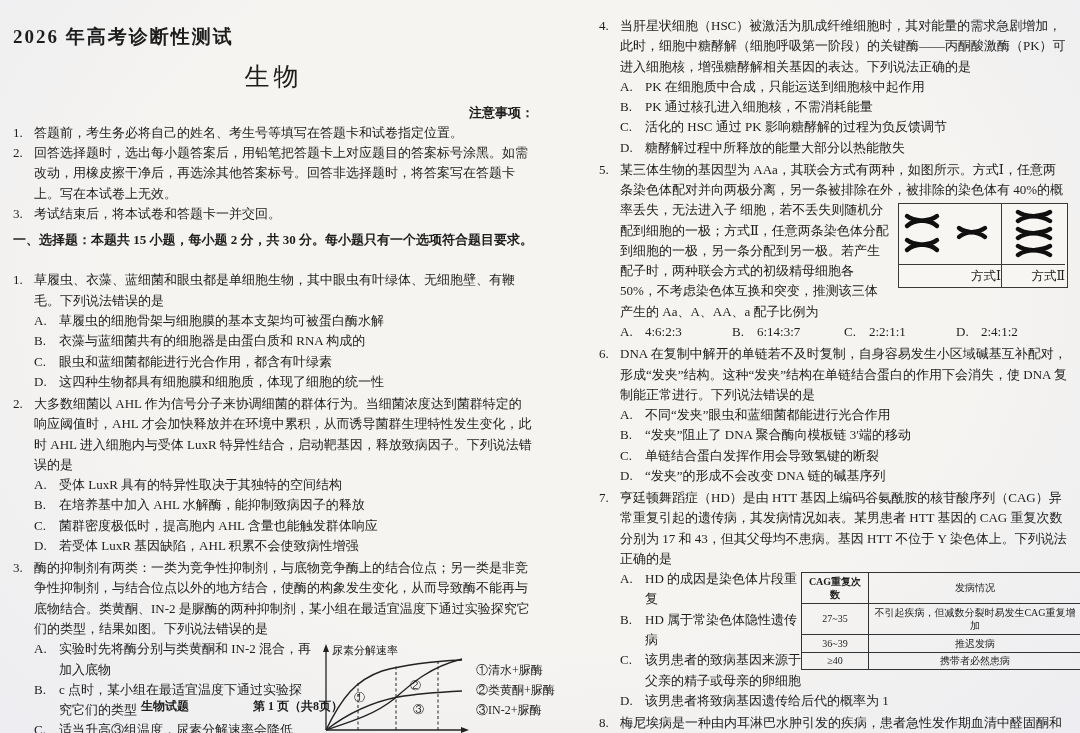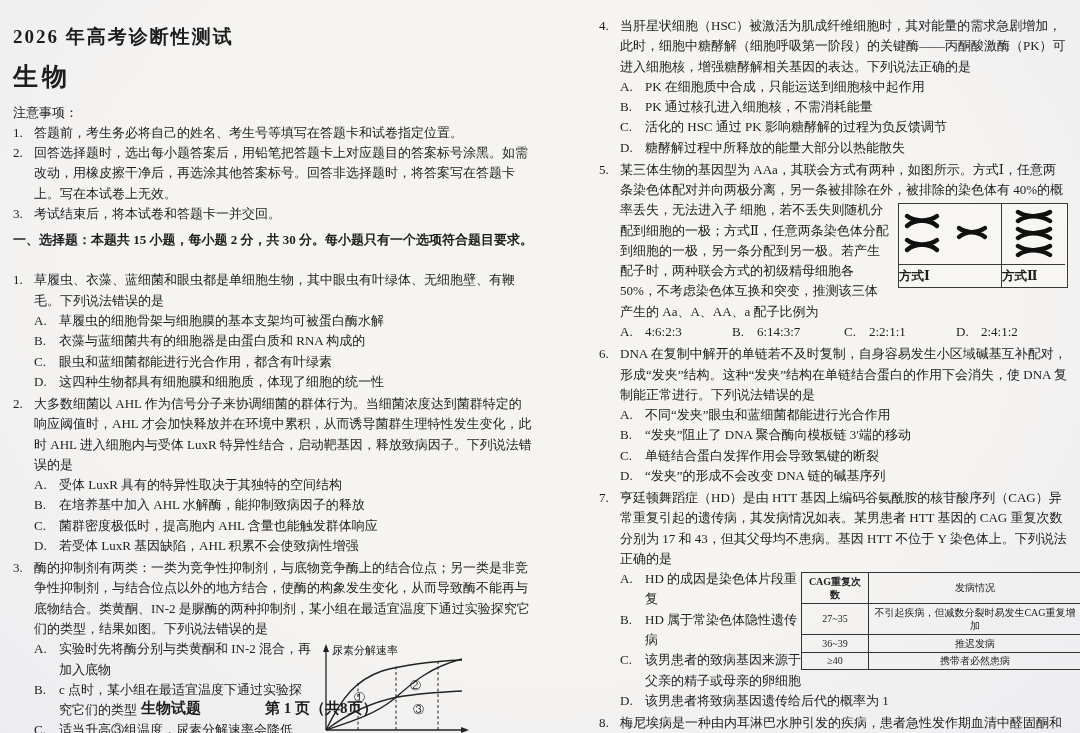--- a/index.html
+++ b/index.html
@@ -7,22 +7,22 @@
     position:relative;width:1080px;height:733px;overflow:hidden;
     background:radial-gradient(ellipse at 50% 40%, #f5f4f1 55%, #edecf0 100%);
     font-family:"Liberation Serif","DejaVu Serif",serif;
     color:#1d1d1d;font-size:13px;line-height:1.56;
   }
   .col{position:absolute;top:0;}
   .col-left{left:13px;width:521px;top:22px;}
   .col-right{left:599px;width:469px;top:14px;}
 
   .title{font-size:19px;font-weight:bold;letter-spacing:2px;}
-  .subject{font-size:25px;font-weight:bold;margin:5px 0 7px;letter-spacing:4px;}
-  .notice-heading{font-weight:normal;}
+  .subject{text-align:center;font-size:25px;font-weight:normal;margin:5px 0 7px;letter-spacing:4px;}
+  .notice-heading{font-weight:bold;text-align:right;}
   .nitem{display:flex;}
   .nnum{flex:none;width:21px;}
   .ntext{flex:1;}
   .section-heading{font-weight:bold;margin-top:6px;margin-bottom:20px;}
 
   .q{display:flex;margin-top:2px;}
   .qnum{flex:none;width:21px;}
   .qbody{flex:1;min-width:0;}
   .opt{display:flex;}
   .ol{flex:none;width:25px;}
@@ -40,35 +40,35 @@
   .leg{font-size:12px;line-height:1.65;margin-top:20px;margin-left:2px;white-space:nowrap;}
 
   
   .fig5{
     display:grid;grid-template-columns:103px 63px;
     float:right;width:168px;margin:3px 0 3px 9px;
     border:1.5px solid #3a3a3a;background:#f7f6f3;
   }
   .f5cell{display:flex;align-items:center;justify-content:center;height:60px;}
   .f5l{border-right:1.5px solid #3a3a3a;}
-  .f5lab{border-top:1.5px solid #3a3a3a;text-align:left;font-size:12.5px;height:22px;line-height:22px;font-weight:bold;}
+  .f5lab{border-top:1.5px solid #3a3a3a;text-align:right;font-size:12.5px;height:22px;line-height:22px;}
   .chr{stroke:#101010;stroke-width:4.4;stroke-linecap:round;fill:none;}
 
   
   .q7-flex{display:flex;}
   .q7-opts{flex:none;width:181px;}
   .t7{border-collapse:collapse;font-size:10px;line-height:1.35;margin-top:3px;flex:none;align-self:flex-start;}
   .t7 td,.t7 th{border:1px solid #333;text-align:center;padding:1.5px 2px;font-weight:normal;}
   .t7 .c1{width:62px;font-weight:bold;}
   .t7 .c2{width:208px;}
 
   .q5opts{display:flex;}
   .q5opt{display:flex;width:25%;}
 
-  .footer{position:absolute;left:141px;top:697px;font-size:15px;display:flex;gap:64px;font-weight:bold;}
+  .footer{position:absolute;left:141px;top:697px;font-size:12px;display:flex;gap:64px;font-weight:bold;}
 </style>
 </head>
 <body>
 
 <div class="page">
 
   <div class="col col-left">
 
     <div class="title">2026 年高考诊断性测试</div>
     <div class="subject">生物</div>
@@ -173,20 +173,25 @@
               <text class="cn" x="42" y="60">①</text>
               <text class="cn" x="98" y="48">②</text>
               <text class="cn" x="101" y="72">③</text>
 
               <text class="axl" x="20" y="13">尿素分解速率</text>
               <text x="43" y="100">a</text>
               <text x="81" y="100">b</text>
               <text x="123" y="100">c</text>
               <text class="axl" x="48" y="105">尿素溶液浓度</text>
             </svg>
+            <div class="leg">
+              <div>①清水+脲酶</div>
+              <div>②类黄酮+脲酶</div>
+              <div>③IN-2+脲酶</div>
+            </div>
           </div>
         </div>
         <div class="opt">
             <span class="ol">D.</span>
             <span class="ot">类黄酮为非竞争性抑制剂，IN-2 为竞争性抑制剂</span>
           </div>
       </div>
     </div>
   </div>
 

